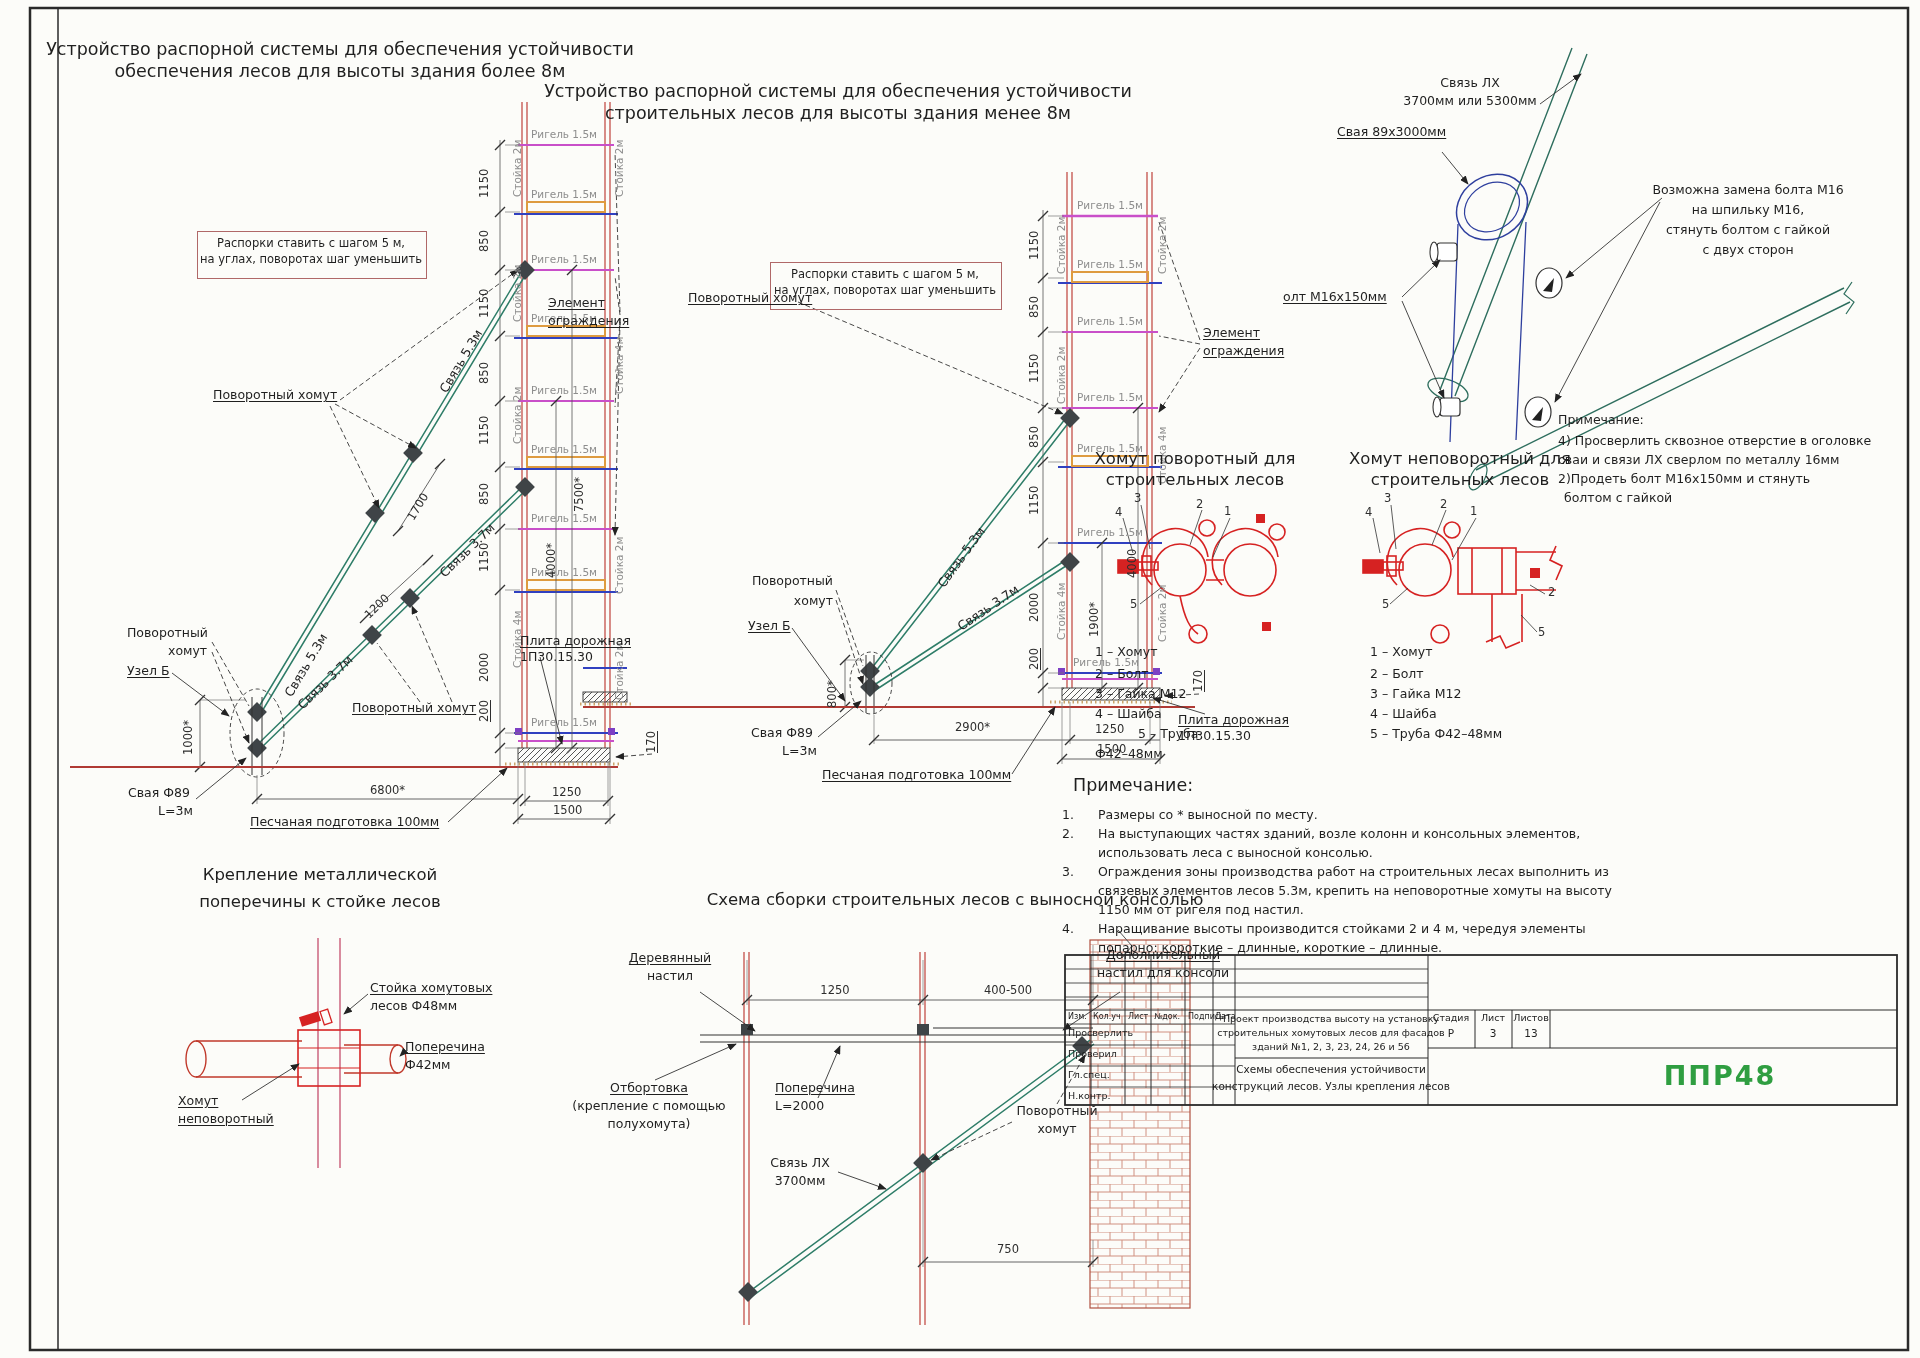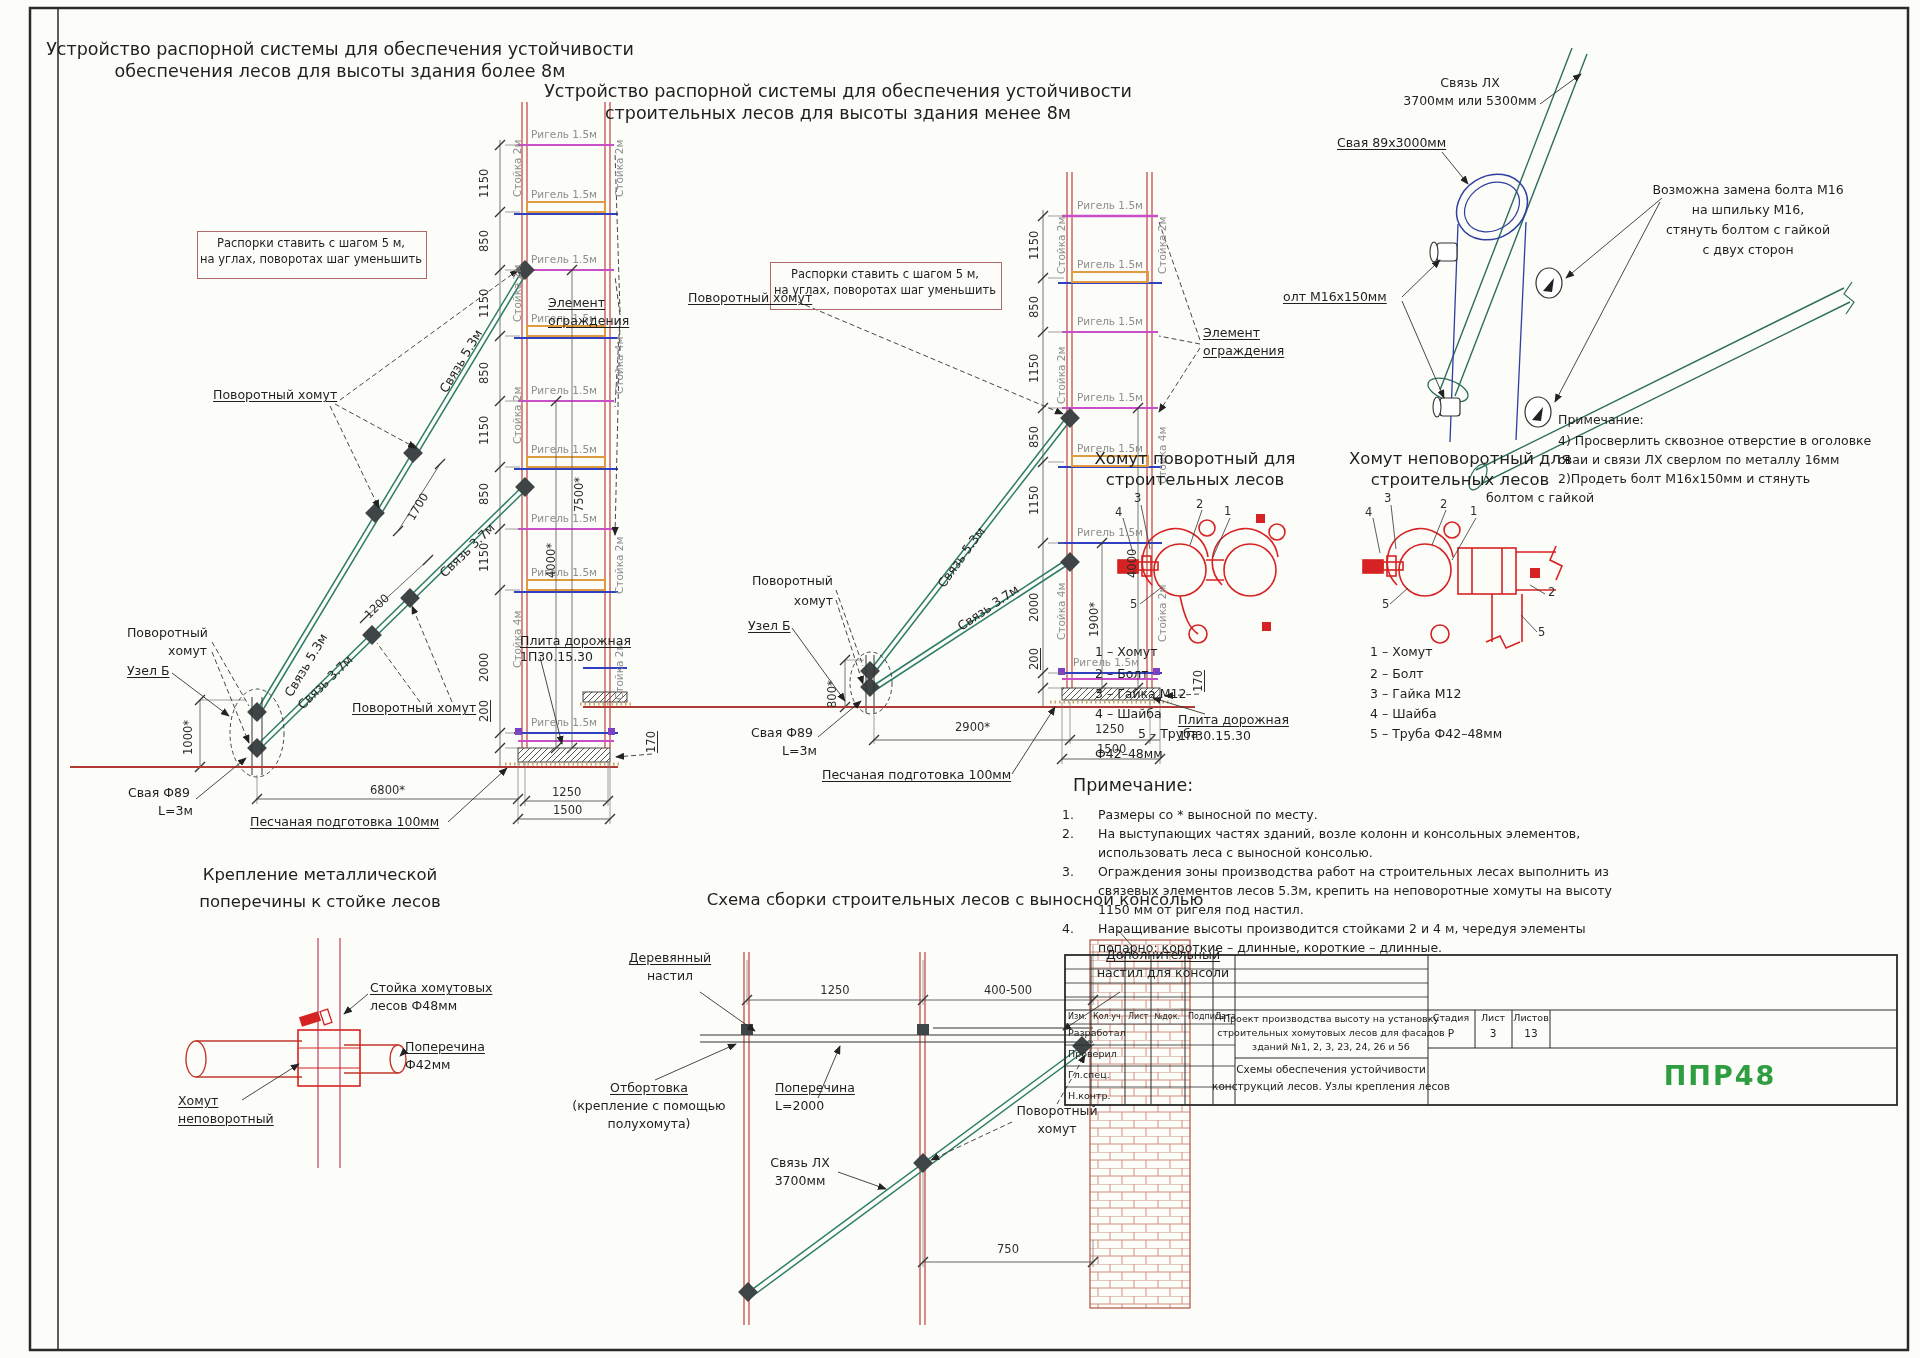--- a/index.html
+++ b/index.html
@@ -386,31 +386,31 @@
 <div class="t lb" style="left:782px;top:744px">L=3м</div>
 <div class="t dm" style="left:955px;top:721px">2900*</div>
 <div class="t lb u" style="left:822px;top:768px">Песчаная подготовка 100мм</div>
 <div class="t lb u" style="left:1178px;top:713px">Плита дорожная</div>
 <div class="t lb" style="left:1178px;top:729px">1П30.15.30</div>
 <div class="t dm" style="left:1095px;top:723px">1250</div>
 <div class="t dm" style="left:1097px;top:743px">1500</div>
 
 <div class="t lb cx" style="left:1470px;top:76px">Связь ЛХ</div>
 <div class="t lb cx" style="left:1470px;top:94px">3700мм или 5300мм</div>
-<div class="t lb u" style="left:1337px;top:136px">Свая 89х3000мм</div>
+<div class="t lb u" style="left:1337px;top:125px">Свая 89х3000мм</div>
 <div class="t lb u" style="left:1283px;top:290px">олт М16х150мм</div>
 <div class="t lb cx" style="left:1748px;top:183px">Возможна замена болта М16</div>
 <div class="t lb cx" style="left:1748px;top:203px">на шпильку М16,</div>
 <div class="t lb cx" style="left:1748px;top:223px">стянуть болтом с гайкой</div>
 <div class="t lb cx" style="left:1748px;top:243px">с двух сторон</div>
 <div class="t lb" style="left:1558px;top:413px">Примечание:</div>
 <div class="t lb" style="left:1558px;top:434px">4) Просверлить сквозное отверстие в оголовке</div>
 <div class="t lb" style="left:1558px;top:453px">сваи и связи ЛХ сверлом по металлу 16мм</div>
 <div class="t lb" style="left:1558px;top:472px">2)Продеть болт М16х150мм и стянуть</div>
-<div class="t lb" style="left:1486px;top:491px">болтом с гайкой</div>
+<div class="t lb" style="left:1564px;top:491px">болтом с гайкой</div>
 
 <div class="t t2 cx" style="left:1195px;top:450px">Хомут поворотный для</div>
 <div class="t t2 cx" style="left:1195px;top:471px">строительных лесов</div>
 <div class="t dm" style="left:1115px;top:506px">4</div>
 <div class="t dm" style="left:1134px;top:492px">3</div>
 <div class="t dm" style="left:1196px;top:498px">2</div>
 <div class="t dm" style="left:1224px;top:505px">1</div>
 <div class="t dm" style="left:1130px;top:598px">5</div>
 <div class="t lb" style="left:1095px;top:645px">1 – Хомут</div>
 <div class="t lb" style="left:1095px;top:667px">2 – Болт</div>
@@ -474,21 +474,21 @@
 <div class="t lb" style="left:1062px;top:922px">4.</div>
 <div class="t lb" style="left:1098px;top:922px">Наращивание высоты производится стойками 2 и 4 м, чередуя элементы</div>
 <div class="t lb" style="left:1098px;top:941px">попарно: короткие – длинные, короткие – длинные.</div>
 
 <div class="t t8" style="left:1068px;top:1013px">Изм.</div>
 <div class="t t8" style="left:1093px;top:1013px">Кол.уч</div>
 <div class="t t8" style="left:1128px;top:1013px">Лист</div>
 <div class="t t8" style="left:1154px;top:1013px">№док.</div>
 <div class="t t8" style="left:1188px;top:1013px">Подпись</div>
 <div class="t t8" style="left:1215px;top:1013px">Дата</div>
-<div class="t t9" style="left:1068px;top:1028px">Разработал</div>
+<div class="t t9" style="left:1068px;top:1028px">Просверлить</div>
 <div class="t t9" style="left:1068px;top:1049px">Проверил</div>
 <div class="t t9" style="left:1068px;top:1070px">Гл.спец.</div>
 <div class="t t9" style="left:1068px;top:1091px">Н.контр.</div>
 <div class="t t9 cx" style="left:1331px;top:1014px">Проект производства высоту на установку</div>
 <div class="t t9 cx" style="left:1331px;top:1028px">строительных хомутовых лесов для фасадов</div>
 <div class="t t9 cx" style="left:1331px;top:1042px">зданий №1, 2, 3, 23, 24, 26 и 56</div>
 <div class="t t9 cx" style="left:1451px;top:1013px">Стадия</div>
 <div class="t t9 cx" style="left:1493px;top:1013px">Лист</div>
 <div class="t t9 cx" style="left:1531px;top:1013px">Листов</div>
 <div class="t t10 cx" style="left:1451px;top:1028px">Р</div>

